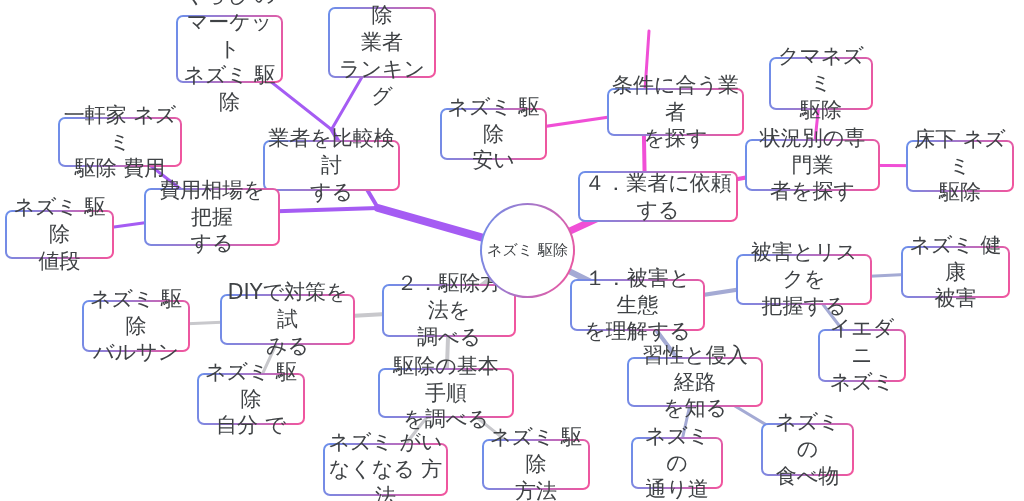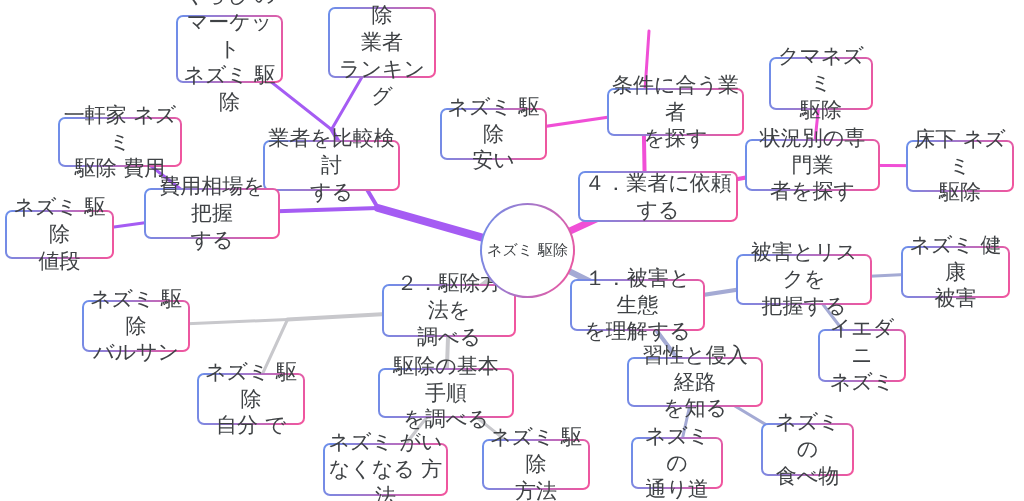--- a/index.html
+++ b/index.html
@@ -118,21 +118,21 @@
     </div>
     <div class="node" style="left: 328px; top: 7px; width: 108px; height: 71px; background: linear-gradient(105deg, rgb(106, 144, 236), rgb(244, 84, 156));">
       <div class="node-inner">ネズミ 駆除
 業者
 ランキング</div>
     </div>
     <div class="node" style="left: 58px; top: 117px; width: 124px; height: 50px; background: linear-gradient(105deg, rgb(106, 144, 236), rgb(244, 84, 156));">
       <div class="node-inner">一軒家 ネズミ
 駆除 費用</div>
     </div>
-    <div class="node" style="left: 144px; top: 188px; width: 136px; height: 51px; background: linear-gradient(105deg, rgb(106, 144, 236), rgb(244, 84, 156));">
+    <div class="node" style="left: 144px; top: 188px; width: 136px; height: 58px; background: linear-gradient(105deg, rgb(106, 144, 236), rgb(244, 84, 156));">
       <div class="node-inner">費用相場を把握
 する</div>
     </div>
     <div class="node" style="left: 5px; top: 210px; width: 109px; height: 49px; background: linear-gradient(105deg, rgb(106, 144, 236), rgb(244, 84, 156));">
       <div class="node-inner">ネズミ 駆除
 値段</div>
     </div>
     <div class="node" style="left: 575px; top: 88px; width: 137px; height: 48px; background: linear-gradient(105deg, rgb(106, 144, 236), rgb(244, 84, 156)); margin-left: 32px;">
       <div class="node-inner">条件に合う業者
 を探す</div>
@@ -170,20 +170,24 @@
 を知る</div>
     </div>
     <div class="node" style="left: 631px; top: 437px; width: 92px; height: 52px; background: linear-gradient(105deg, rgb(106, 144, 236), rgb(244, 84, 156));">
       <div class="node-inner">ネズミ の
 通り道</div>
     </div>
     <div class="node" style="left: 761px; top: 423px; width: 93px; height: 53px; background: linear-gradient(105deg, rgb(106, 144, 236), rgb(244, 84, 156));">
       <div class="node-inner">ネズミ の
 食べ物</div>
     </div>
+    <div class="node" style="left: 220px; top: 294px; width: 135px; height: 51px; background: linear-gradient(105deg, rgb(106, 144, 236), rgb(244, 84, 156));">
+      <div class="node-inner">DIYで対策を試
+みる</div>
+    </div>
     <div class="node" style="left: 82px; top: 300px; width: 108px; height: 52px; background: linear-gradient(105deg, rgb(106, 144, 236), rgb(244, 84, 156));">
       <div class="node-inner">ネズミ 駆除
 バルサン</div>
     </div>
     <div class="node" style="left: 197px; top: 373px; width: 108px; height: 52px; background: linear-gradient(105deg, rgb(106, 144, 236), rgb(244, 84, 156));">
       <div class="node-inner">ネズミ 駆除
 自分 で</div>
     </div>
     <div class="node" style="left: 378px; top: 368px; width: 136px; height: 50px; background: linear-gradient(105deg, rgb(106, 144, 236), rgb(244, 84, 156));">
       <div class="node-inner">駆除の基本手順

